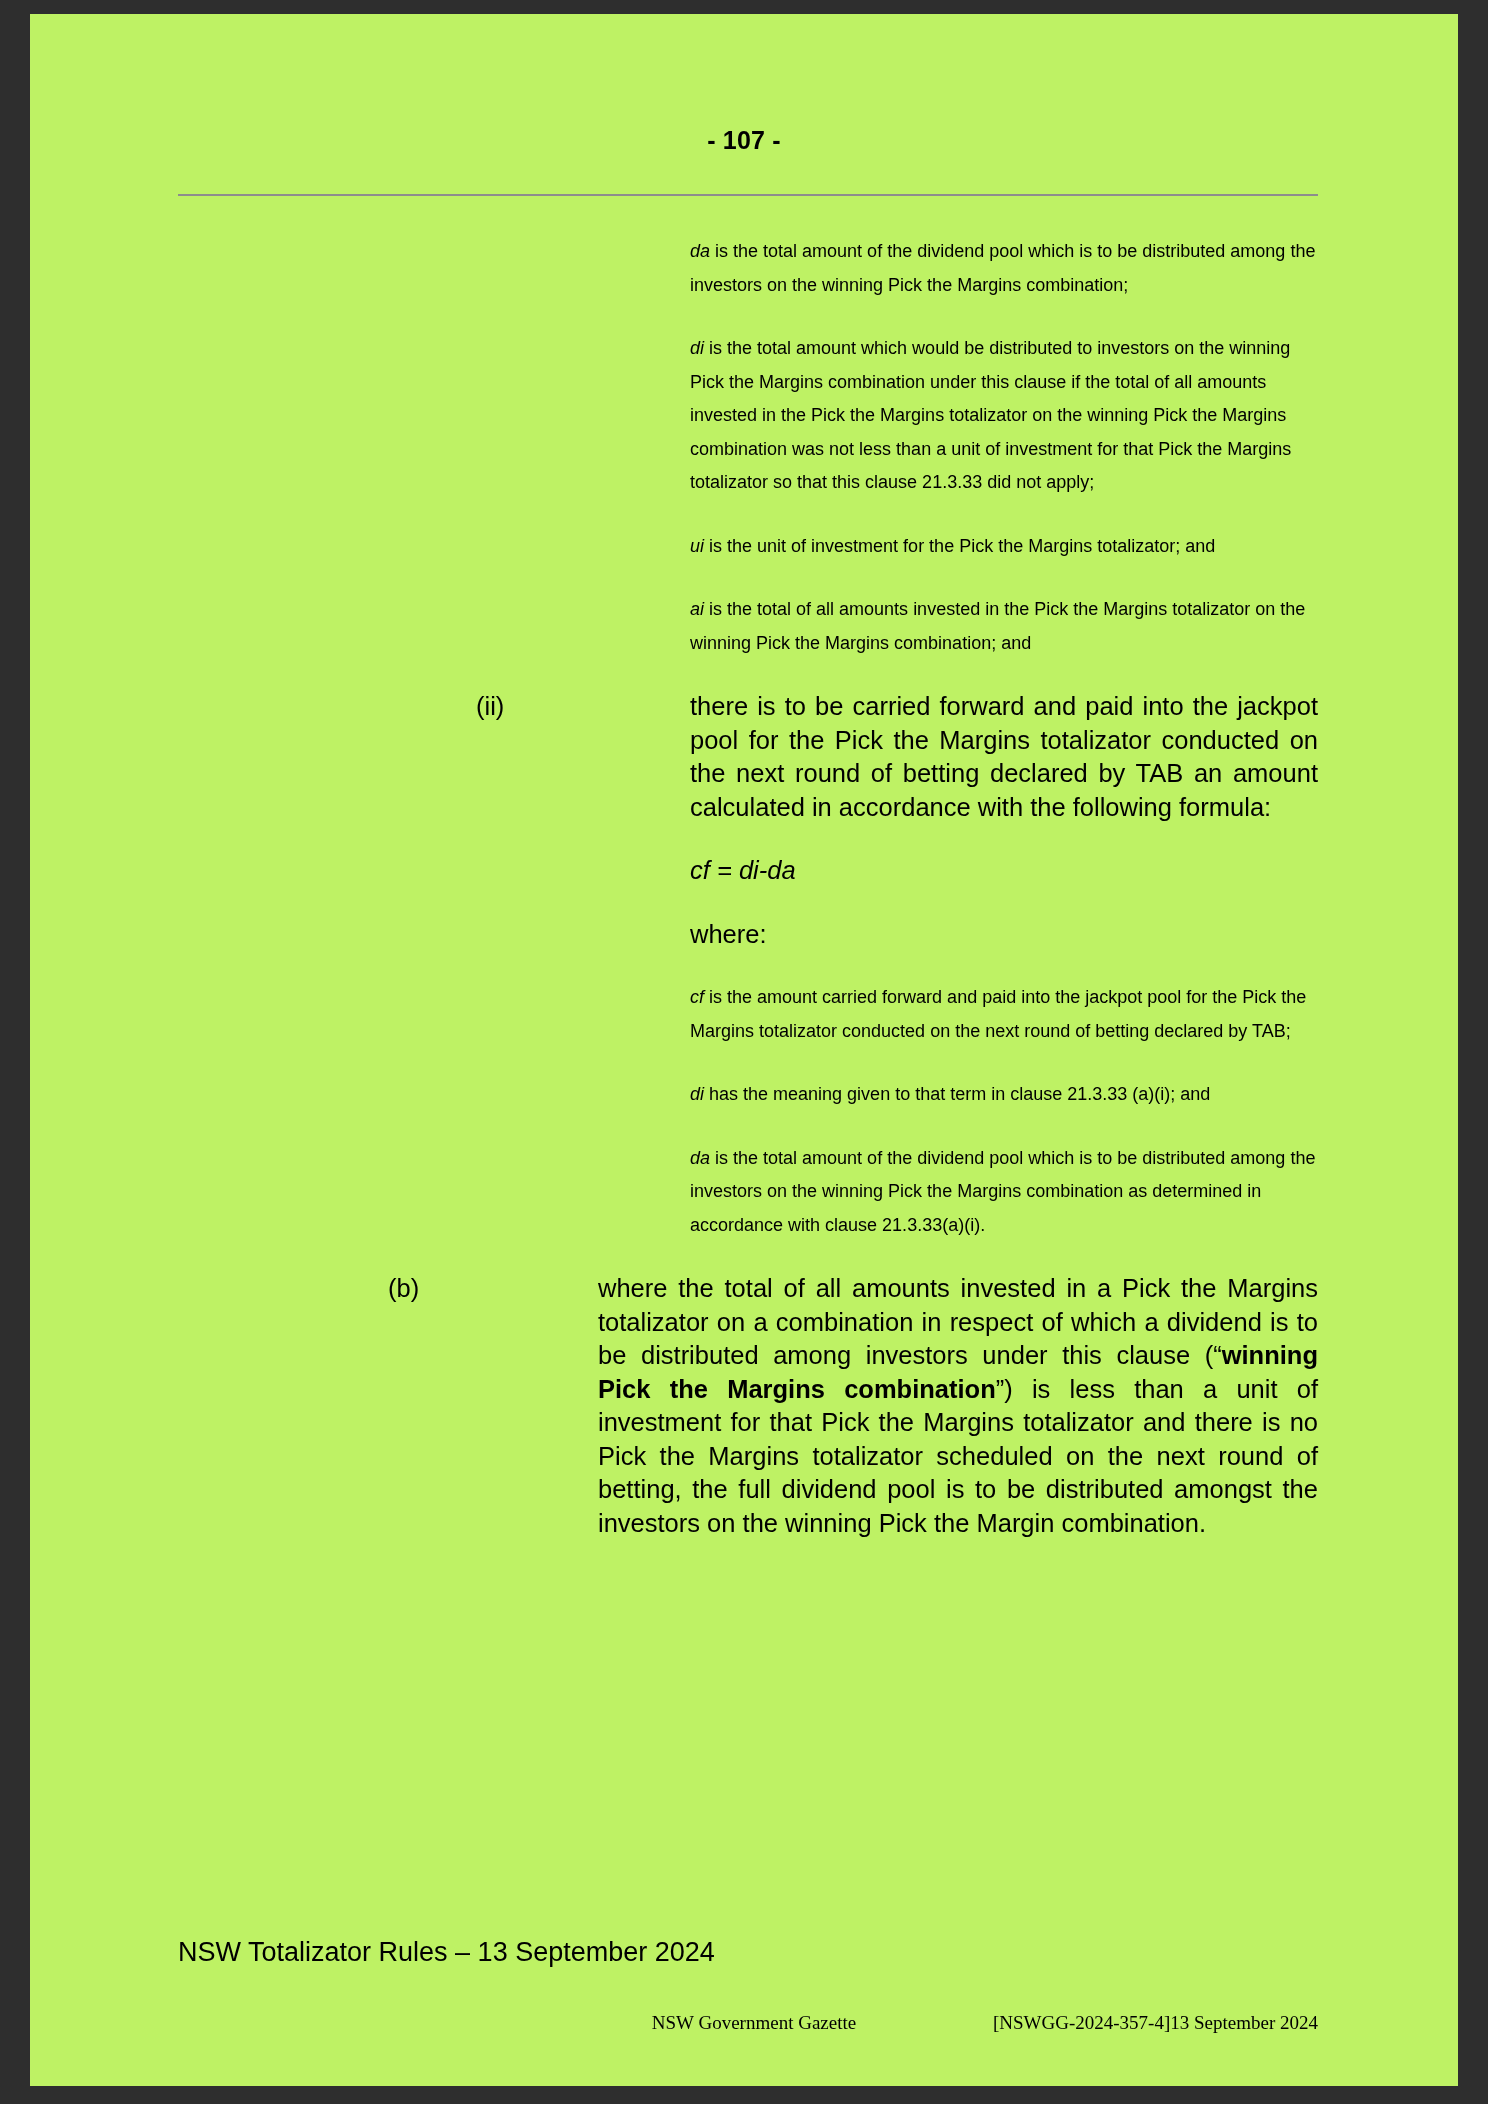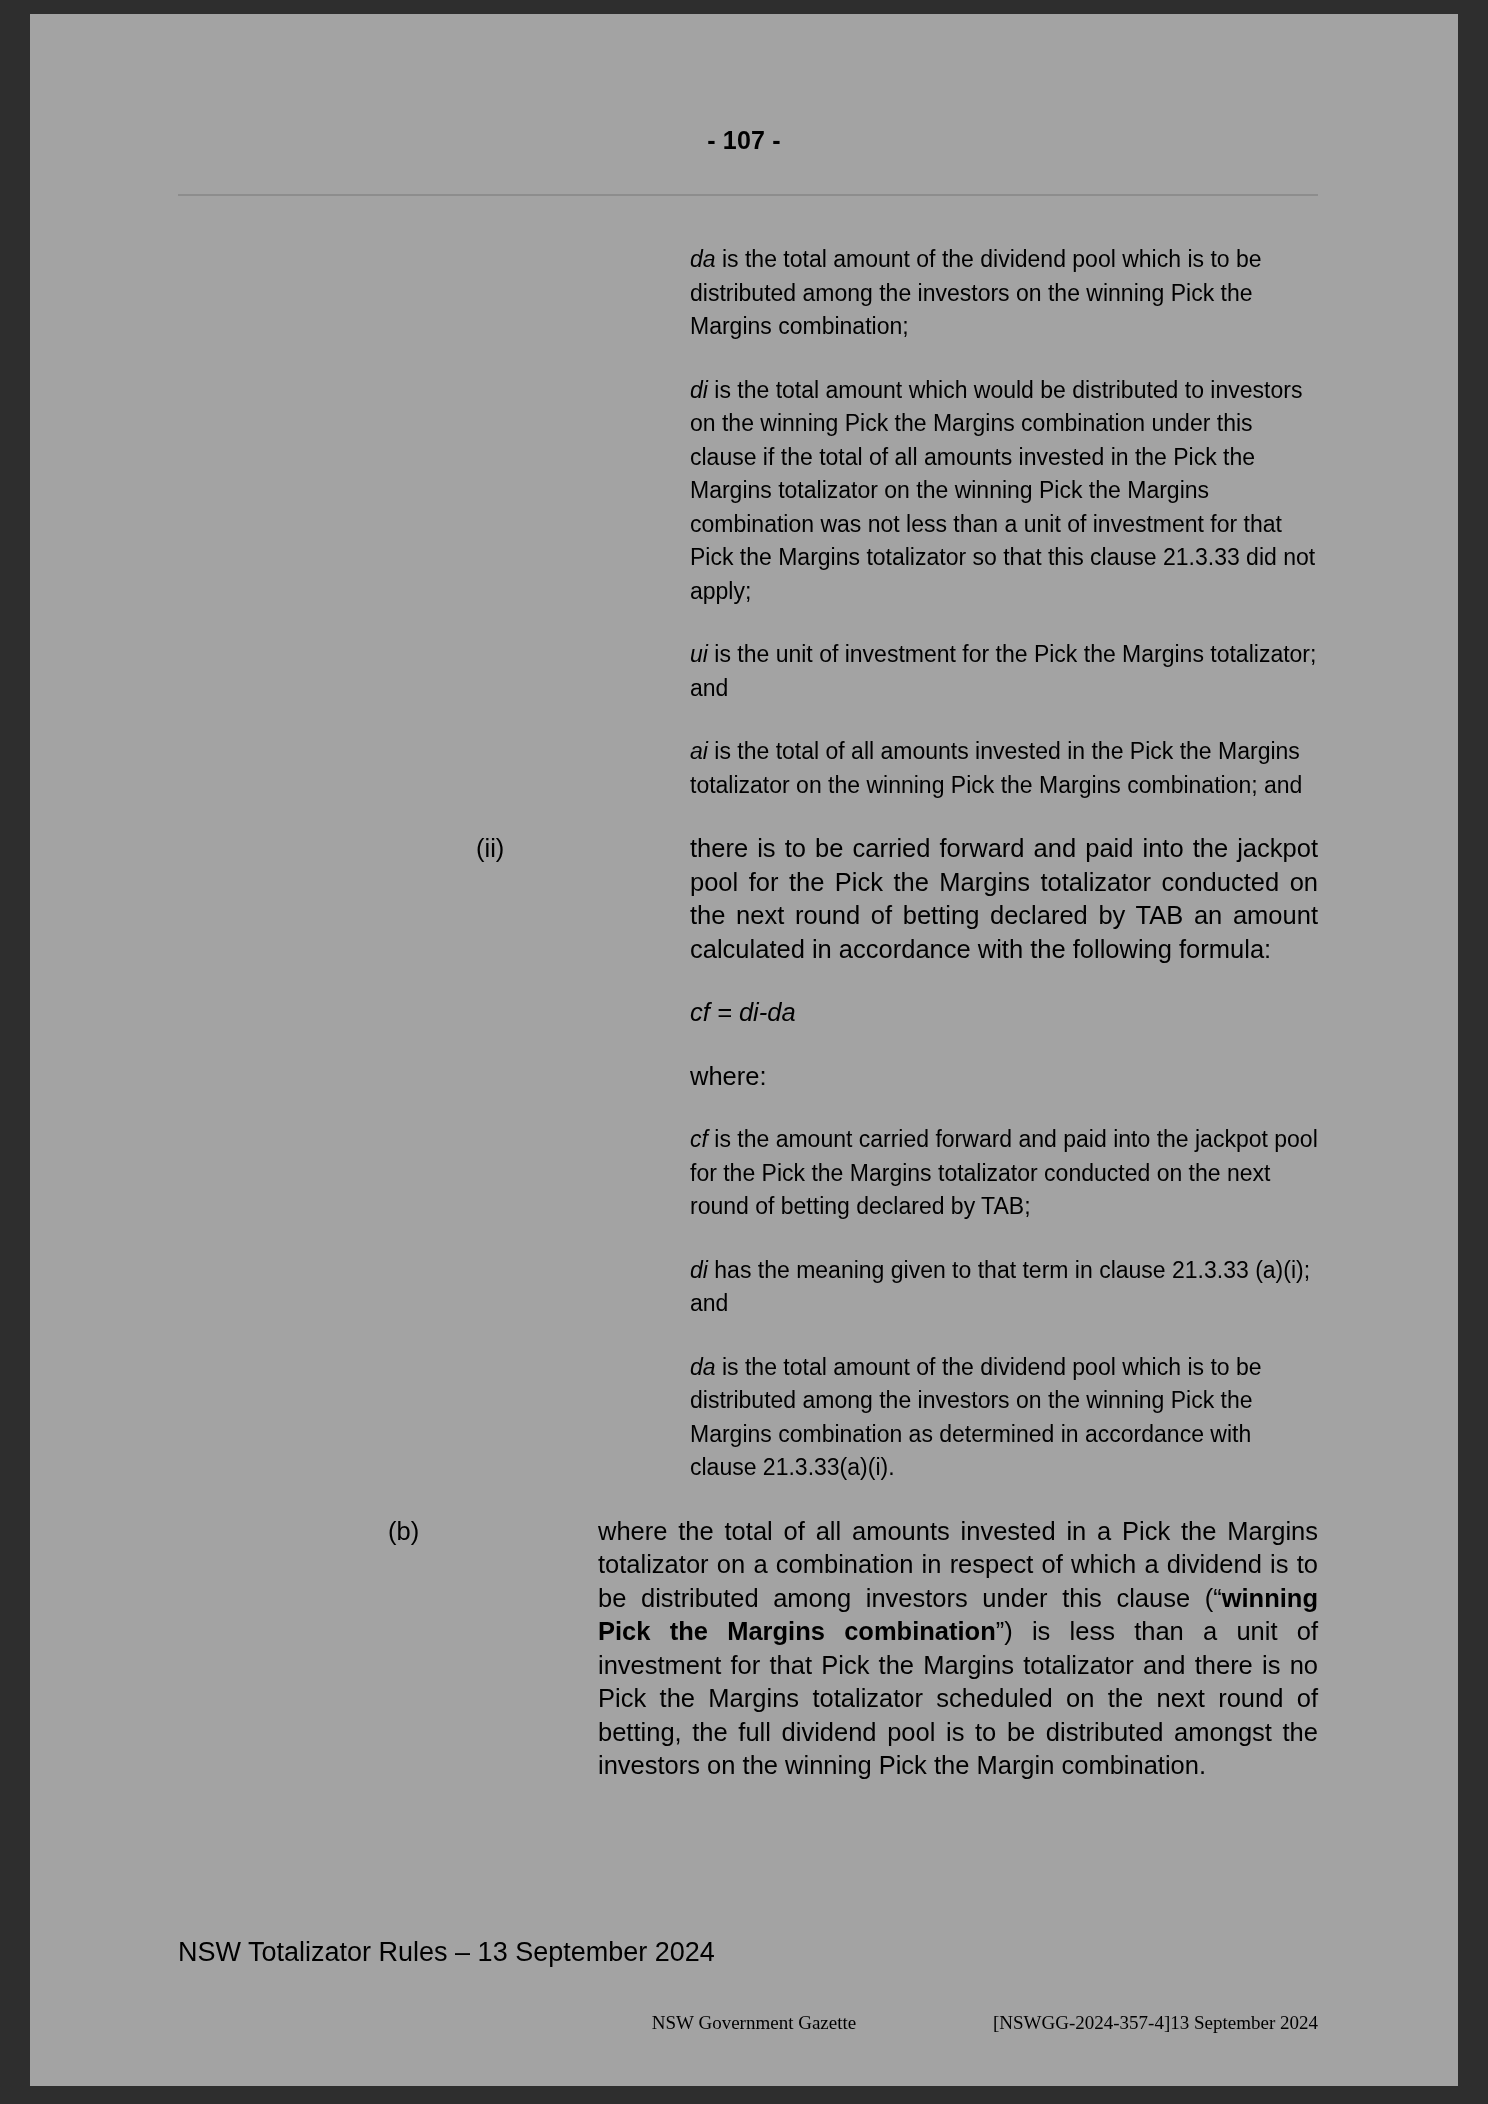--- a/index.html
+++ b/index.html
@@ -21,21 +21,21 @@
     height: 2104px;
     background: #2e2e2e;
     box-sizing: border-box;
     padding: 14px 30px 18px 30px;
   }
 
   .page {
     position: relative;
     width: 100%;
     height: 100%;
-    background: #a3a3a3;
+    background: #bef264;
     box-sizing: border-box;
     overflow: hidden;
   }
 
   
   .page-header {
     position: absolute;
     left: 0; right: 0;
     top: 112px;
     text-align: center;
@@ -59,23 +59,23 @@
   .body {
     position: absolute;
     left: 0; right: 0;
     top: 213px;
     padding-left: 148px;
     padding-right: 140px;
   }
 
   
   .defn {
-    margin: 16px 0 30px 0;
+    margin: 8px 0 30px 0;
     padding-left: 512px;
-    font-size: 23px;
+    font-size: 18px;
     line-height: 33.5px;
     color: #000;
     text-align: left;
   }
   .defn:last-child { margin-bottom: 0; }
 
   
   .row {
     position: relative;
     margin: 0 0 30px 0;

